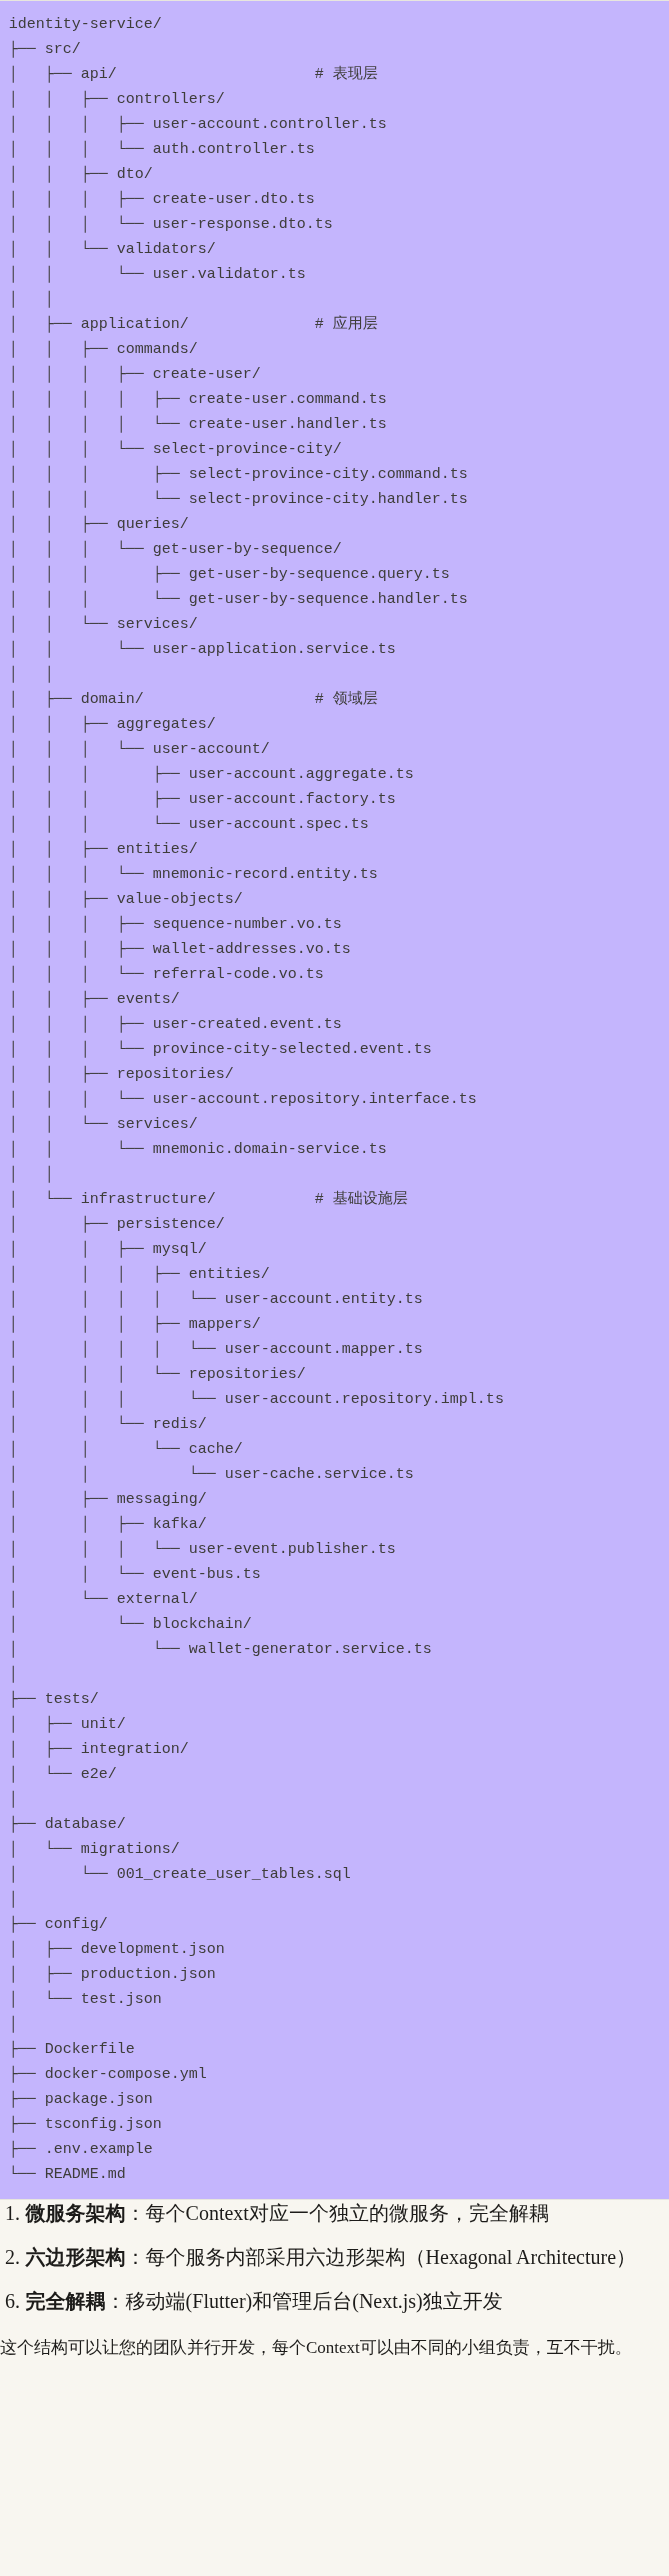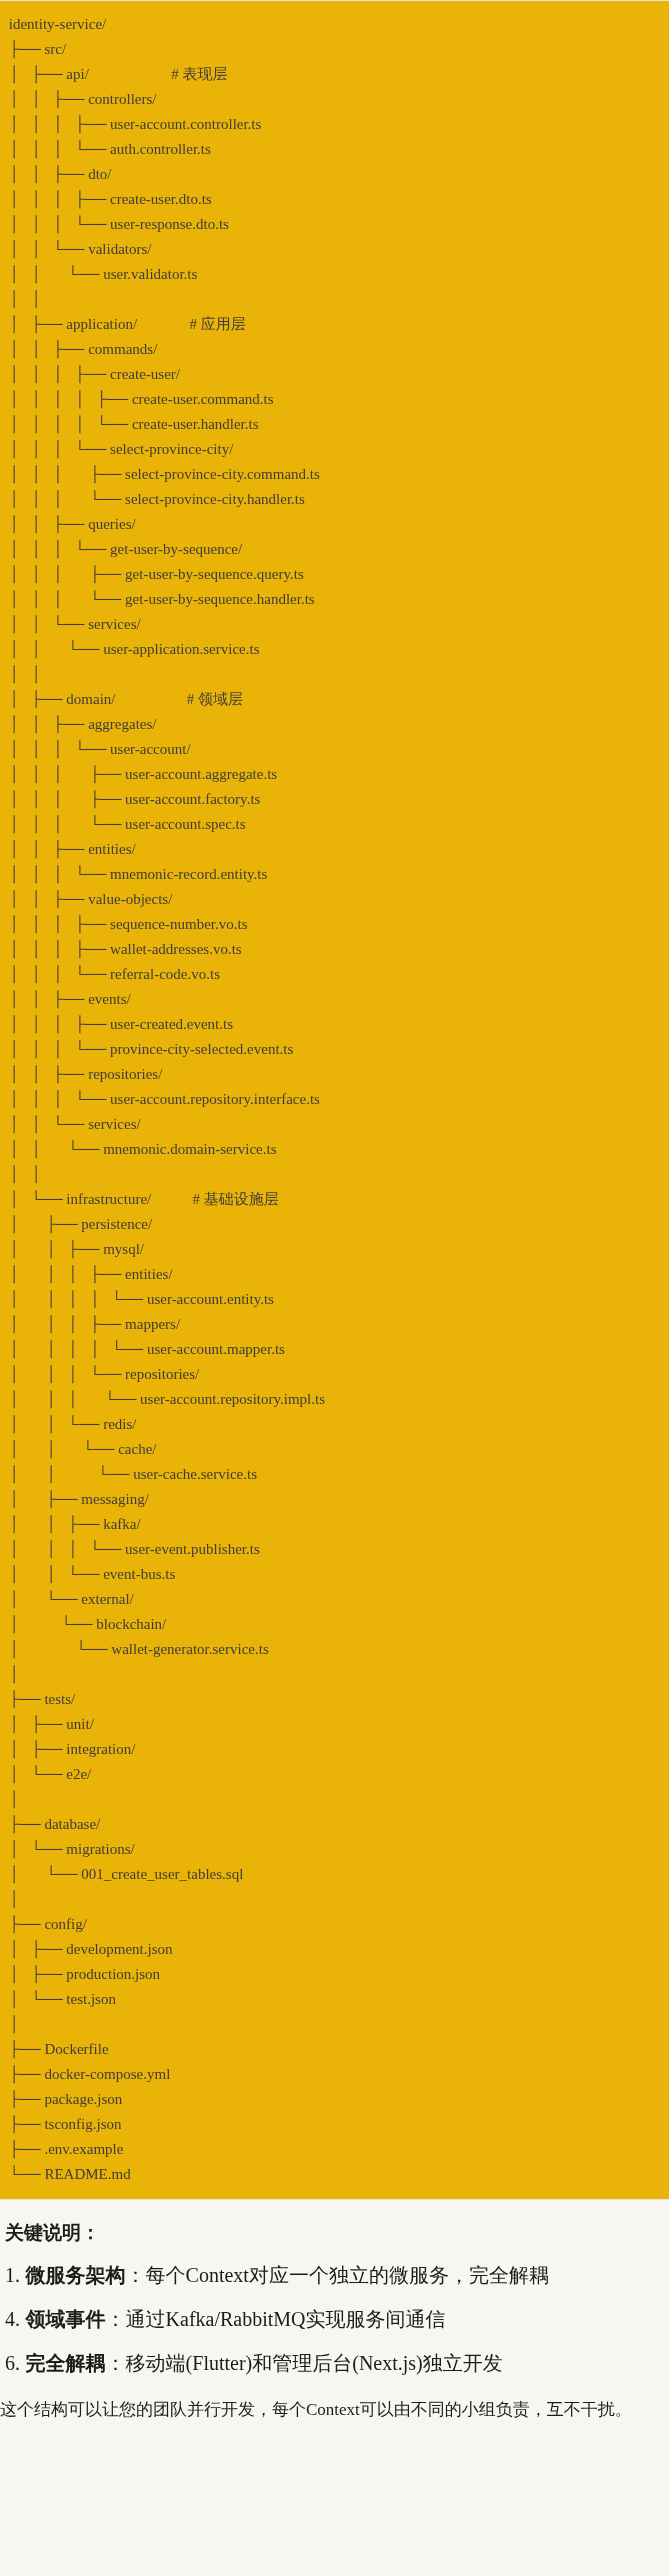--- a/index.html
+++ b/index.html
@@ -19,24 +19,24 @@
     margin: 0 0 13.8px 0;
     padding: 7.5px 5px 0 5px;
     font-size: 20px;
     line-height: 1.35;
     font-weight: bold;
     letter-spacing: 0.1px;
   }
   pre.tree {
     margin: 0;
     padding: 11.3px 8.8px;
-    background: #eab308;
+    background: #c4b5fd;
     border-top: 0.6px solid #e8e6de;
     border-bottom: 0.6px solid #e8e6de;
-    font-family: Liberation Serif, serif;
+    font-family: Liberation Mono, monospace;
     font-size: 15px;
     line-height: 25px;
     color: #3e3d3a;
     white-space: pre;
     overflow: hidden;
   }
   h2.notes-heading {
     margin: 20px 0 16.3px 0;
     padding: 0 5px;
     font-size: 19px;
@@ -152,29 +152,28 @@
 │   └── test.json
 │
 ├── Dockerfile
 ├── docker-compose.yml
 ├── package.json
 ├── tsconfig.json
 ├── .env.example
 └── README.md</pre>
   </section>
 
-  <h2 class="notes-heading">关键说明：</h2>
 
   <div class="notes-list">
 
       <p class="note-item"><span class="note-num">1.</span><span class="note-label">微服务架构</span><span class="note-colon">：</span><span class="note-text">每个Context对应一个独立的微服务，完全解耦</span></p>
 
+      <p class="note-item"><span class="note-num">2.</span><span class="note-label">六边形架构</span><span class="note-colon">：</span><span class="note-text">每个服务内部采用六边形架构（Hexagonal Architecture）</span></p>
 
 
-      <p class="note-item"><span class="note-num">4.</span><span class="note-label">领域事件</span><span class="note-colon">：</span><span class="note-text">通过Kafka/RabbitMQ实现服务间通信</span></p>
 
 
       <p class="note-item"><span class="note-num">6.</span><span class="note-label">完全解耦</span><span class="note-colon">：</span><span class="note-text">移动端(Flutter)和管理后台(Next.js)独立开发</span></p>
     </div>
 
   <p class="closing">这个结构可以让您的团队并行开发，每个Context可以由不同的小组负责，互不干扰。</p>
 
 </div>
 
 

